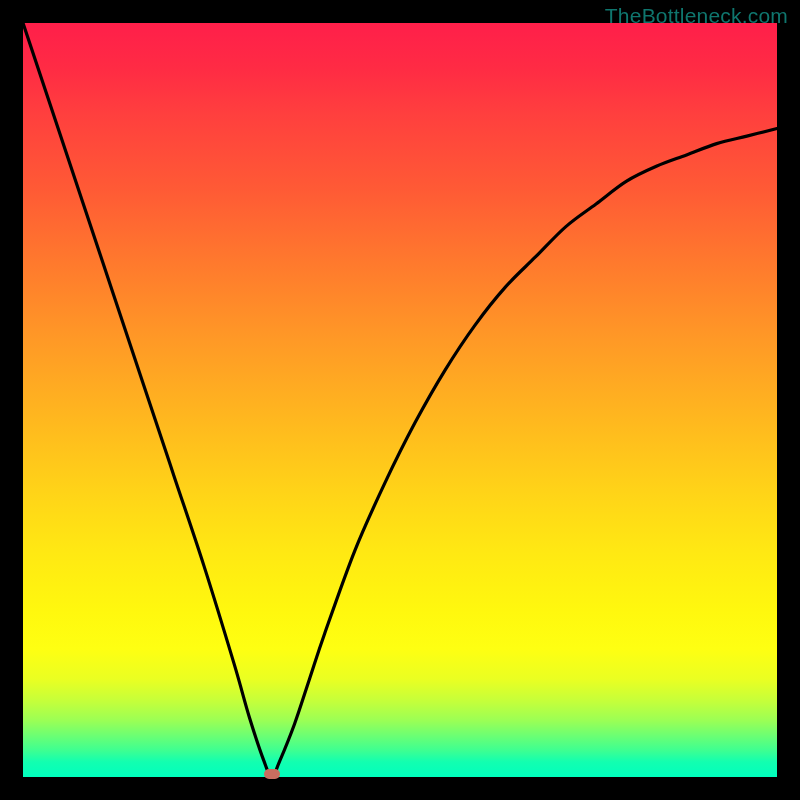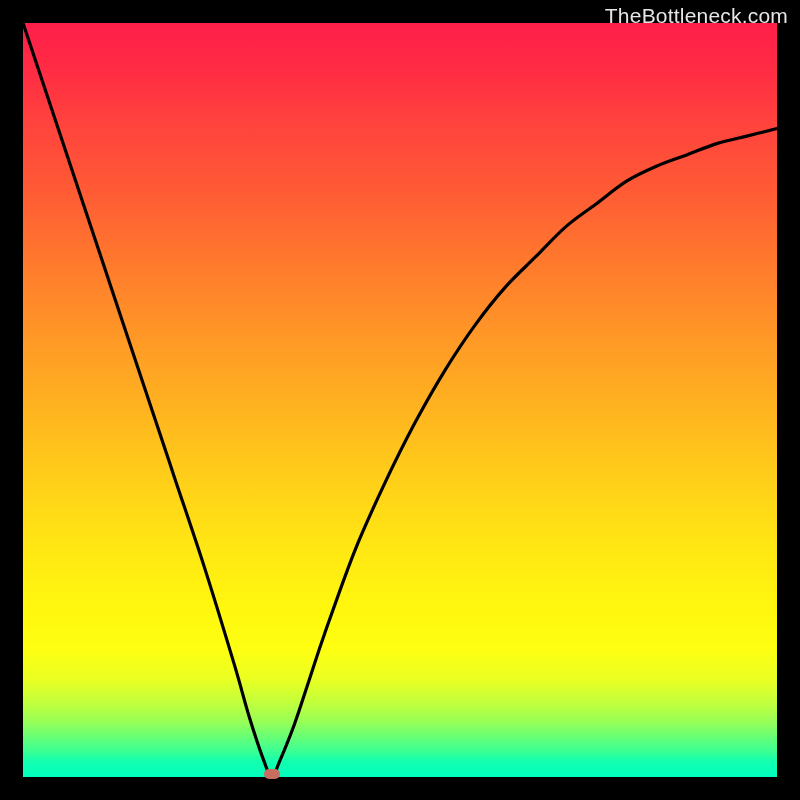--- a/index.html
+++ b/index.html
@@ -44,21 +44,21 @@
       #6cff73 94.5%,
       #3dff92 96.5%,
       #12ffb0 98%,
       #00ffbe 100%
     );
   }
   .watermark {
     position: absolute;
     top: 4px;
     right: 12px;
-    color: #e5e5e5;
+    color: #0f766e;
     font-size: 21px;
     font-weight: 500;
     letter-spacing: 0.2px;
     user-select: none;
   }
   svg.curve {
     position: absolute;
     left: 0;
     top: 0;
     width: 754px;

